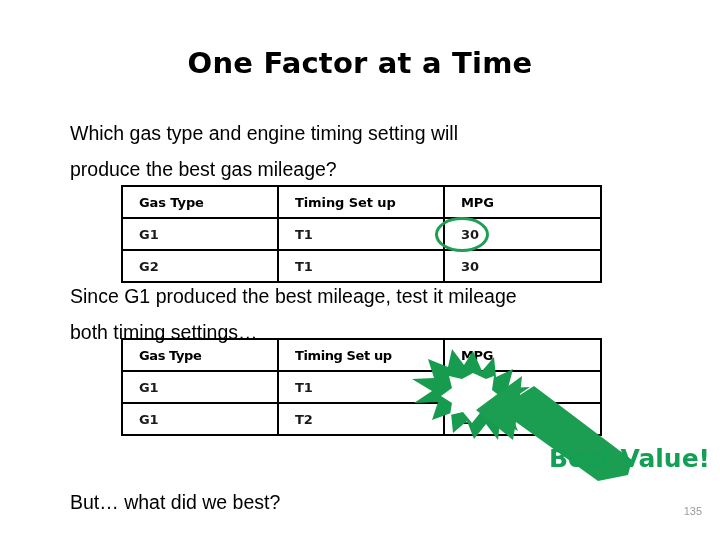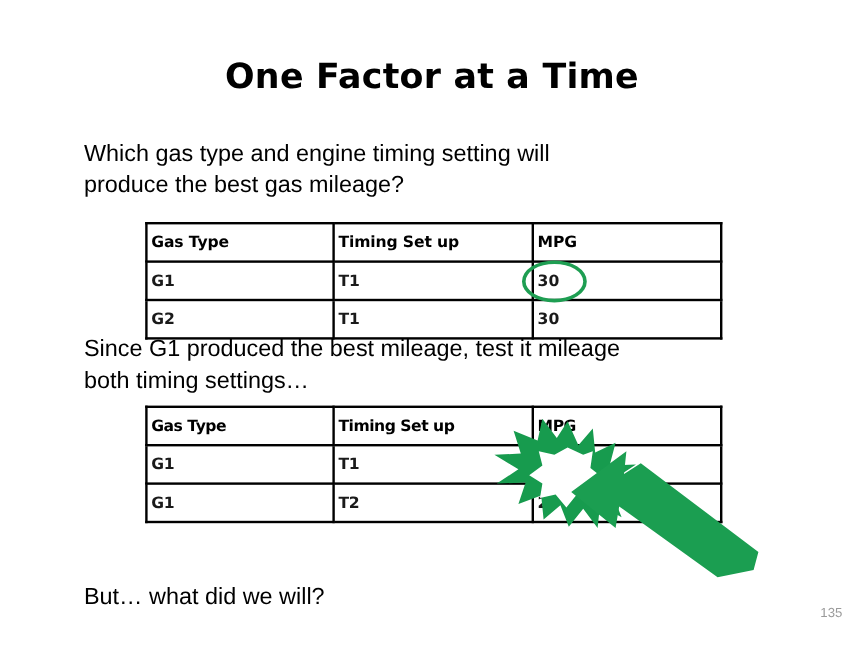--- a/index.html
+++ b/index.html
@@ -37,21 +37,21 @@
     color: #000000;
     line-height: 1.1;
   }
 
   
   .body-text {
     position: absolute;
     font-family: "Liberation Sans", "DejaVu Sans", sans-serif;
     font-size: 19.5px;
     font-weight: 400;
-    line-height: 26px;
+    line-height: 36px;
     color: #000000;
     white-space: pre-line;
   }
   #q1 { left: 70px; top: 115px; width: 560px; }
   #q2 { left: 70px; top: 278px; width: 600px; }
   #q3 { left: 70px; top: 484px; width: 500px; }
 
   
   .data-table {
     position: absolute;
@@ -65,21 +65,21 @@
   #table2 { top: 338px; }
 
   .data-table col.c-gas    { width: 156px; }
   .data-table col.c-timing { width: 166px; }
   .data-table col.c-mpg    { width: 157px; }
 
   .data-table th,
   .data-table td {
     border: 2px solid #000000;
     height: 30px;
-    padding: 0 3px;
+    padding: 0 16px;
     text-align: left;
     vertical-align: middle;
     background: transparent;
   }
   .data-table th {
     font-family: "DejaVu Sans", "Liberation Sans", sans-serif;
     font-size: 13px;
     font-weight: 700;
     letter-spacing: -0.1px;
   }
@@ -224,18 +224,19 @@
     <svg class="burst-svg" viewBox="0 0 130 95">
       <polygon fill="#179B4E" points="65,4 74,24 86,10 88,30 105,22 100,41 122,40 104,52 124,64 102,64 110,84 92,74 90,93 78,77 66,92 59,74 45,86 43,66 24,73 30,55 6,56 24,44 4,32 26,31 20,12 40,20 44,2 56,18"></polygon>
       <polygon fill="#FFFFFF" points="65,26 78,32 86,29 84,43 93,50 82,57 84,68 72,66 64,76 55,65 42,68 44,56 33,49 44,41 41,29 54,32"></polygon>
     </svg>
 
     <svg class="arrow-svg" viewBox="0 0 165 115">
       <polygon fill="#1B9E51" points="6,42 52,8 50,27 64,18 162,92 158,107 128,113 46,54 43,72"></polygon>
     </svg>
   </div>
 
-
-  <div class="body-text" id="q3">But… what did we will?</div>
+  <div class="best-value">Best Value!</div>
+
+  <div class="body-text" id="q3">But… what did we best?</div>
 
   <div class="page-number">135</div>
 
 </div>
 
 </body></html>

